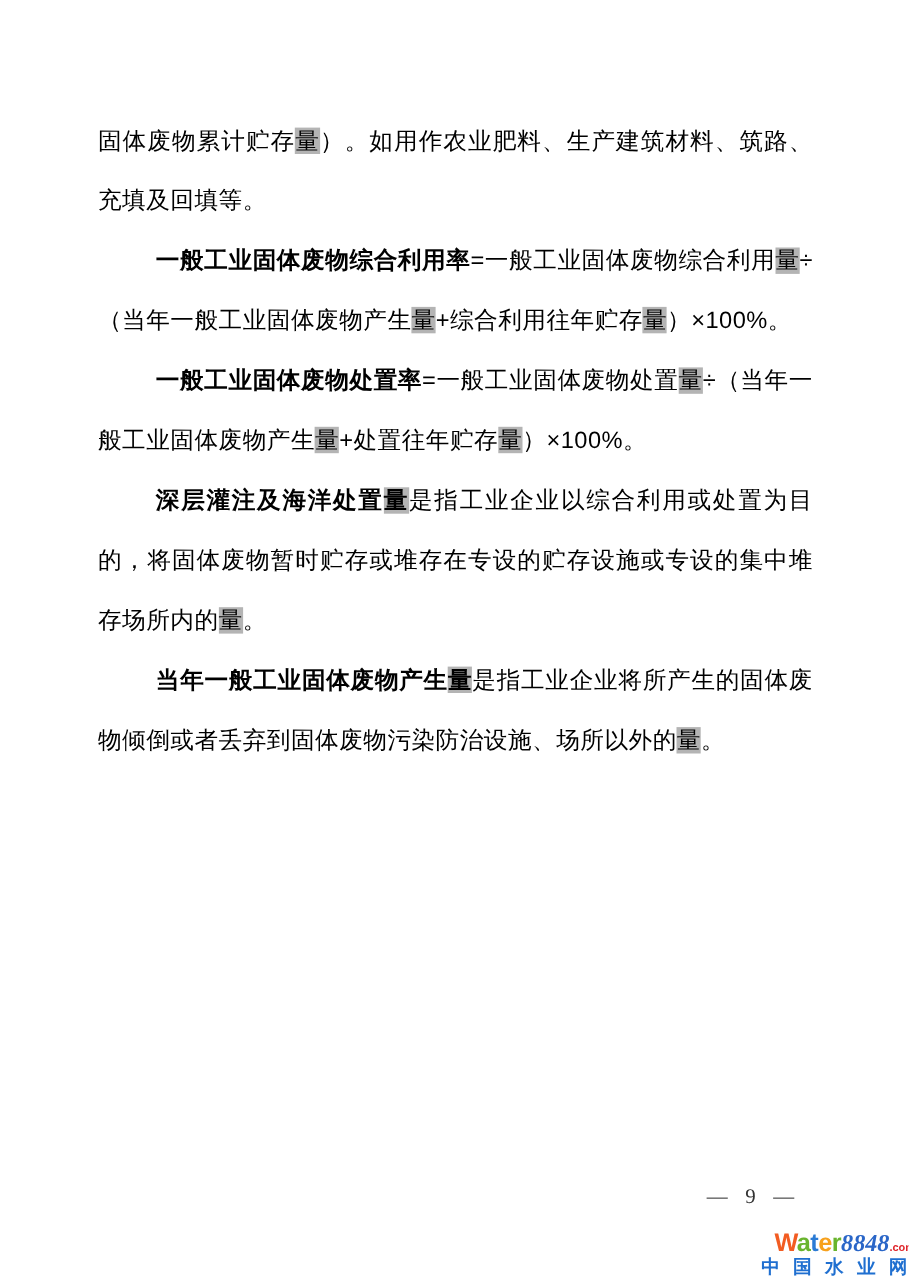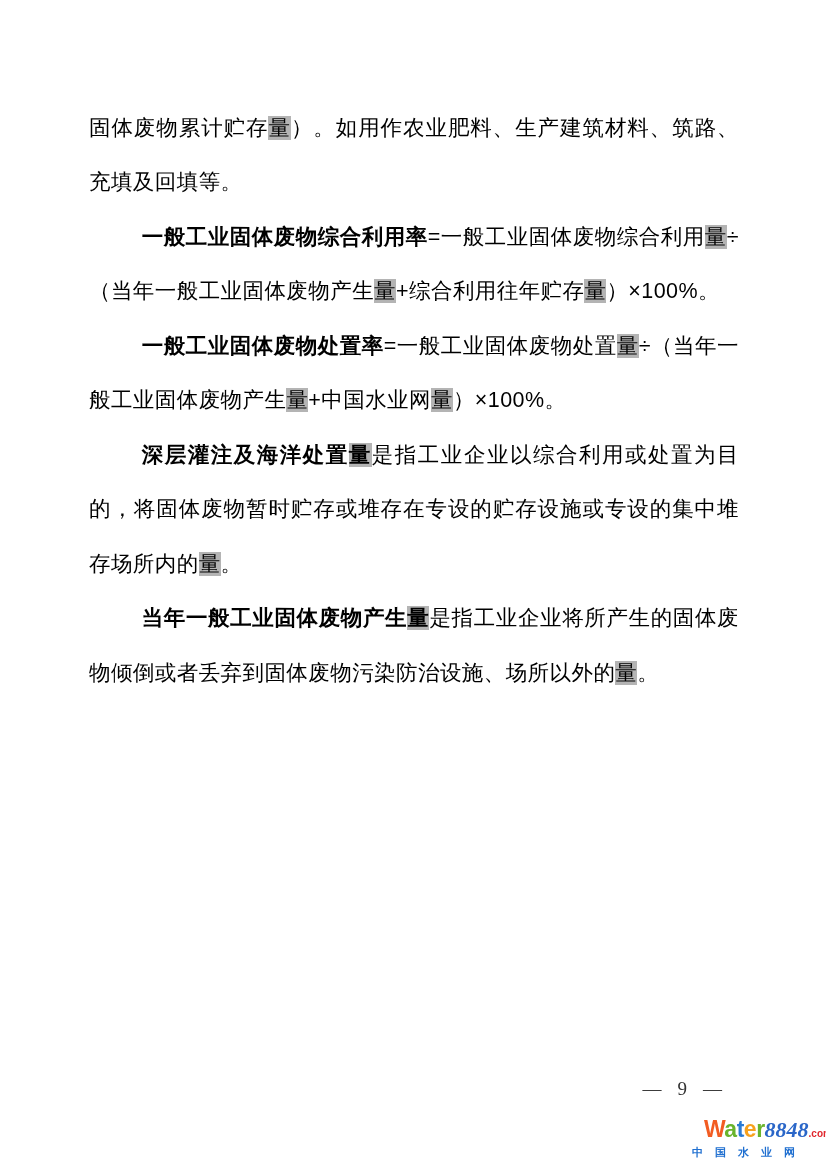--- a/index.html
+++ b/index.html
@@ -68,35 +68,35 @@
     font-weight: 700;
     font-size: 22px;
   }
   .wm-tld {
     font-size: 10px;
     font-weight: 700;
   }
   .wm-sub {
     margin-top: 1px;
     font-weight: 700;
-    font-size: 11px;
+    font-size: 17px;
     letter-spacing: 12px;
     white-space: nowrap;
     line-height: 18px;
   }
 </style>
 </head>
 <body>
 
 <div class="page">
 
   <main id="doc-body" class="doc-body">
       <p class="para"><span>固体废物累计贮存</span><span class="hl">量</span><span>）。如用作农业肥料、生产建筑材料、筑路、充填及回填等。</span></p>
       <p class="para indent"><span class="b">一般工业固体废物综合利用率</span><span>=一般工业固体废物综合利用</span><span class="hl">量</span><span>÷（当年一般工业固体废物产生</span><span class="hl">量</span><span>+综合利用往年贮存</span><span class="hl">量</span><span>）×100%。</span></p>
-      <p class="para indent"><span class="b">一般工业固体废物处置率</span><span>=一般工业固体废物处置</span><span class="hl">量</span><span>÷（当年一般工业固体废物产生</span><span class="hl">量</span><span>+中国水业网</span><span class="hl">量</span><span>）×100%。</span></p>
+      <p class="para indent"><span class="b">一般工业固体废物处置率</span><span>=一般工业固体废物处置</span><span class="hl">量</span><span>÷（当年一般工业固体废物产生</span><span class="hl">量</span><span>+处置往年贮存</span><span class="hl">量</span><span>）×100%。</span></p>
       <p class="para indent"><span class="b">深层灌注及海洋处置</span><span class="b hl">量</span><span>是指工业企业以综合利用或处置为目的，将固体废物暂时贮存或堆存在专设的贮存设施或专设的集中堆存场所内的</span><span class="hl">量</span><span>。</span></p>
       <p class="para indent"><span class="b">当年一般工业固体废物产生</span><span class="b hl">量</span><span>是指工业企业将所产生的固体废物倾倒或者丢弃到固体废物污染防治设施、场所以外的</span><span class="hl">量</span><span>。</span></p>
     </main>
 
   <div class="footer">
     <span class="dash">—</span>
     <span class="pnum">9</span>
     <span class="dash">—</span>
   </div>
 

